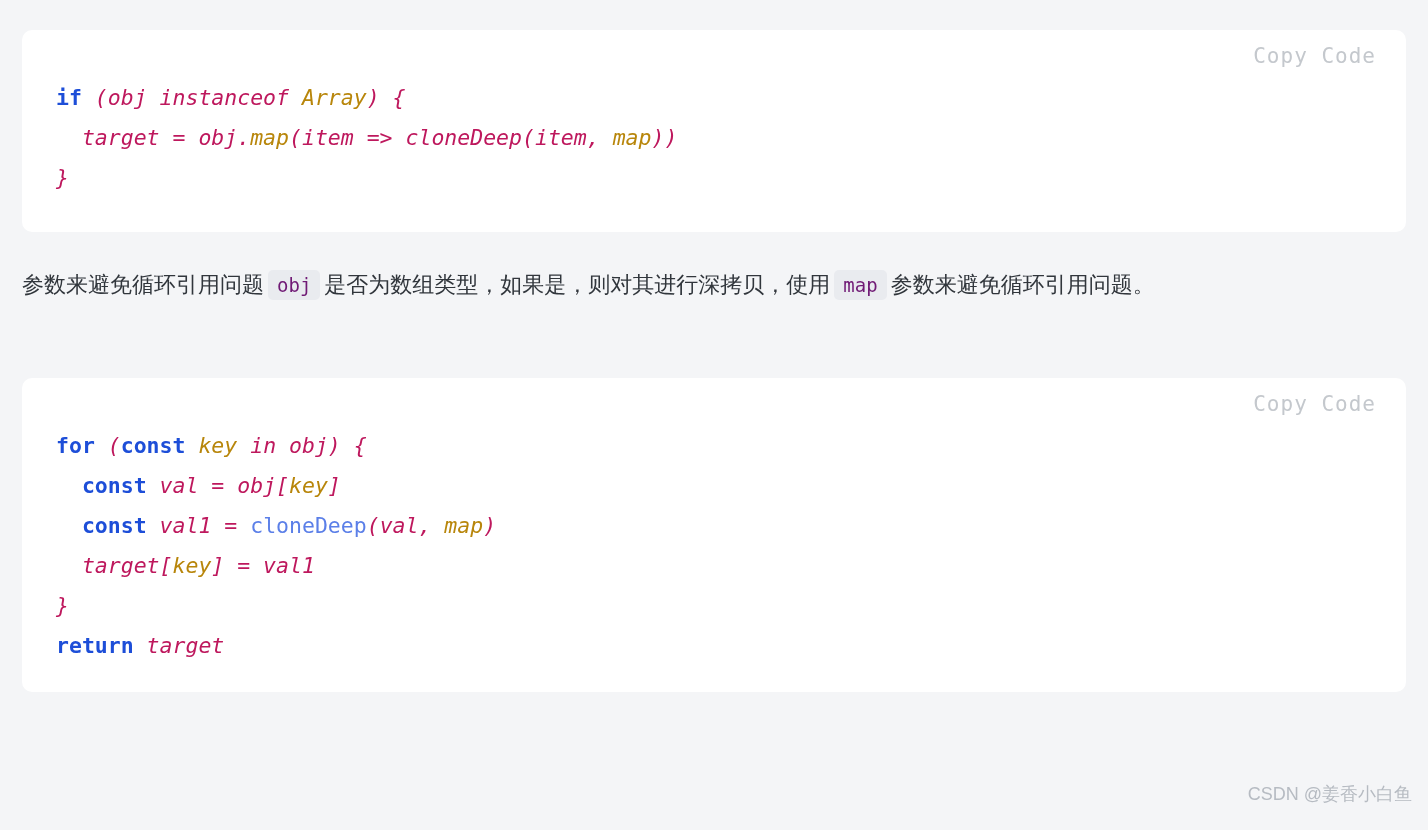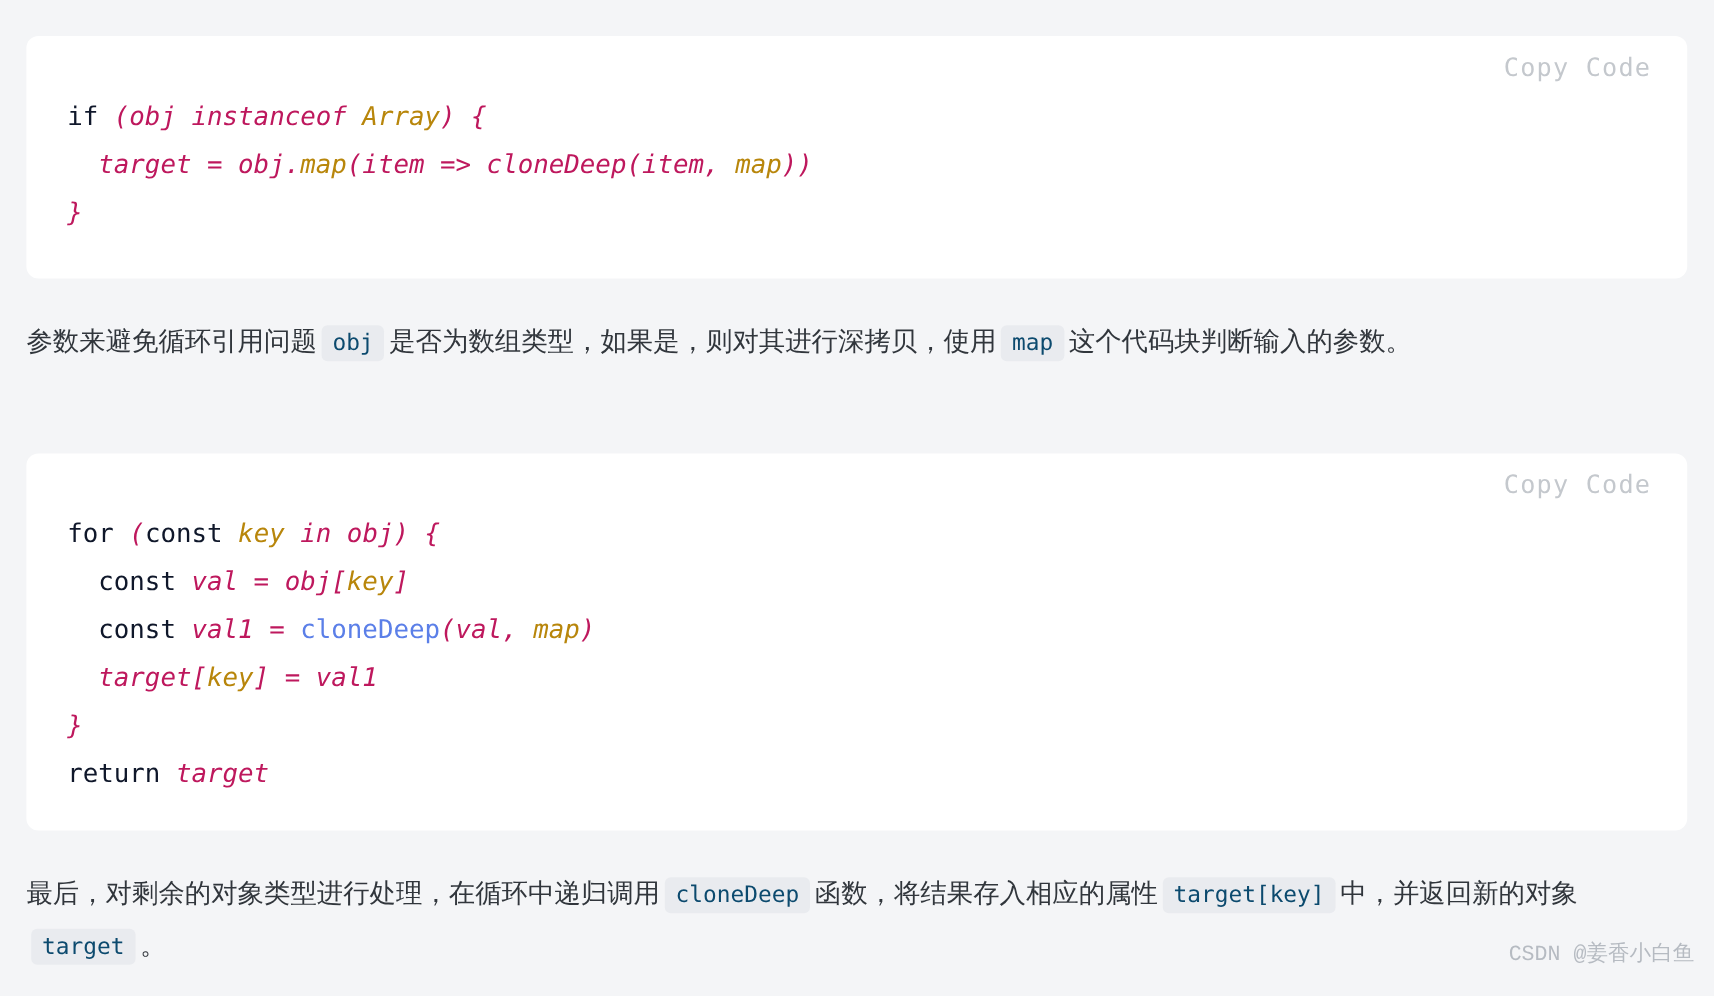--- a/index.html
+++ b/index.html
@@ -49,21 +49,21 @@
     line-height: 40px;
     color: #2f3640;
     white-space: pre;
     padding: 0 34px;
   }
   #code-block-1 { top: 30px; height: 202px; }
   #code-block-1 .code-body { padding-top: 48px; }
   #code-block-2 { top: 378px; height: 314px; }
   #code-block-2 .code-body { padding-top: 48px; }
 
-  .tok-key { color: #0f172a; }      
+  .tok-key { color: #1d4ed8; font-weight: bold; }      
   .tok-var { color: #b8860b; font-style: italic; }      
   .tok-fn  { color: #5b7fe8; }      
   .tok-txt { color: #be185d; font-style: italic; }      
 
   
   .para {
     position: absolute;
     left: 22px;
     width: 1384px;
     font-size: 22px;
@@ -72,53 +72,52 @@
     font-family: "Liberation Sans", "DejaVu Sans", sans-serif;
     box-sizing: border-box;
   }
   #para-1 { top: 264px; }
   #para-2 { top: 724px; }
 
   .inline-code {
     font-family: "DejaVu Sans Mono", "Liberation Mono", monospace;
     font-size: 19px;
     background: #e9ebef;
-    color: #0c4a6e;
+    color: #701a75;
     border-radius: 5px;
     padding: 4px 9px;
     margin: 0 4px;
     white-space: nowrap;
   }
 
   
   .watermark {
     position: absolute;
     right: 16px;
     bottom: 8px;
     font-size: 18px;
     color: #b6bbc2;
-    font-family: Liberation Mono, monospace;
+    font-family: Liberation Sans, sans-serif;
     user-select: none;
     white-space: nowrap;
   }
 </style>
 </head>
 <body>
 
 <div class="page">
 
   <div class="code-block" id="code-block-1">
     <div class="copy-code">Copy Code</div>
     <div class="code-body"><div><span class="tok-key">if</span><span class="tok-txt"> (obj instanceof </span><span class="tok-var">Array</span><span class="tok-txt">) {</span></div><div><span class="tok-txt">  target = obj.</span><span class="tok-var">map</span><span class="tok-txt">(item =&gt; cloneDeep(item, </span><span class="tok-var">map</span><span class="tok-txt">))</span></div><div><span class="tok-txt">}</span></div></div>
   </div>
 
-  <div class="para" id="para-1"><span>参数来避免循环引用问题</span><span class="inline-code">obj</span><span>是否为数组类型，如果是，则对其进行深拷贝，使用</span><span class="inline-code">map</span><span>这个代码块判断输入的参数。</span></div>
+  <div class="para" id="para-1"><span>参数来避免循环引用问题</span><span class="inline-code">obj</span><span>是否为数组类型，如果是，则对其进行深拷贝，使用</span><span class="inline-code">map</span><span>参数来避免循环引用问题。</span></div>
 
   <div class="code-block" id="code-block-2">
     <div class="copy-code">Copy Code</div>
     <div class="code-body"><div><span class="tok-key">for</span><span class="tok-txt"> (</span><span class="tok-key">const</span><span class="tok-txt"> </span><span class="tok-var">key</span><span class="tok-txt"> in obj) {</span></div><div><span class="tok-txt">  </span><span class="tok-key">const</span><span class="tok-txt"> val = obj[</span><span class="tok-var">key</span><span class="tok-txt">]</span></div><div><span class="tok-txt">  </span><span class="tok-key">const</span><span class="tok-txt"> val1 = </span><span class="tok-fn">cloneDeep</span><span class="tok-txt">(val, </span><span class="tok-var">map</span><span class="tok-txt">)</span></div><div><span class="tok-txt">  target[</span><span class="tok-var">key</span><span class="tok-txt">] = val1</span></div><div><span class="tok-txt">}</span></div><div><span class="tok-key">return</span><span class="tok-txt"> target</span></div></div>
   </div>
 
-  <div class="para" id="para-2"><span>最后，对剩余的对象类型进行处理，在循环中递归调用</span><span class="inline-code">cloneDeep</span><span>函数，将结果存入相应的属性</span><span class="inline-code">target[key]</span><span>中，并返回新的对象</span><span class="inline-code">target</span><span>。</span></div>
 
   <div class="watermark">CSDN @姜香小白鱼</div>
 
 </div>
 
 </body></html>

